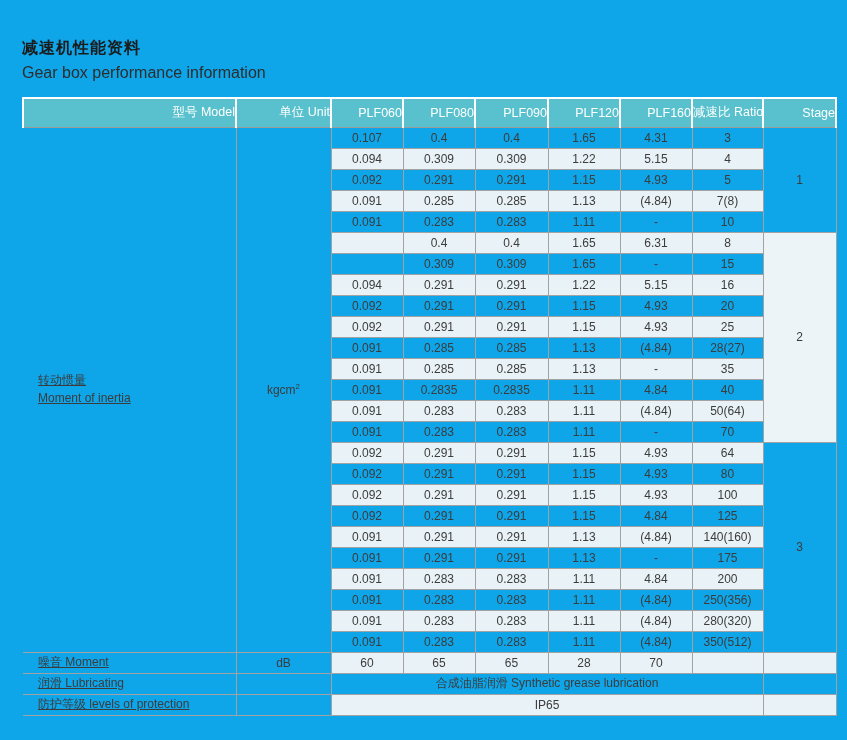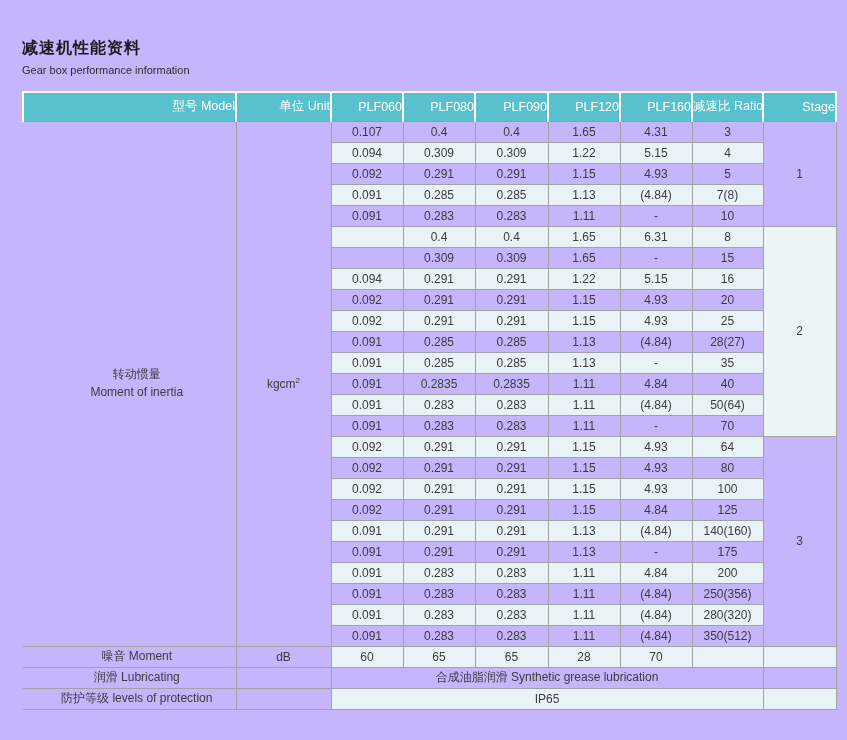--- a/index.html
+++ b/index.html
@@ -6,32 +6,32 @@
     margin: 0;
     padding: 0;
     background: #ffffff;
     font-family: "Liberation Sans", "DejaVu Sans", sans-serif;
   }
   .page {
     width: 847px;
     height: 740px;
     box-sizing: border-box;
     padding: 38px 12px 0 22px;
-    background: #c4b5fd;
+    background: #0ea5e9;
     overflow: hidden;
   }
   .title-zh {
     font-size: 16px;
     font-weight: bold;
     color: #1b1b1b;
     letter-spacing: 1px;
     margin: 0 0 5px 0;
   }
   .title-en {
-    font-size: 11px;
+    font-size: 16px;
     color: #2d2d2d;
     margin: 0 0 15px 0;
   }
   table.perf {
     border-collapse: collapse;
     table-layout: fixed;
     width: 813px;
     font-size: 12px;
     color: #3c3c3c;
   }
@@ -52,22 +52,23 @@
   tbody td {
     border: 1px solid #a2a2a2;
     text-align: center;
     padding: 0;
     overflow: hidden;
     white-space: nowrap;
     vertical-align: middle;
   }
   tbody td:first-child { border-left: none; }
   td.label {
-    text-align: center;
+    text-align: left;
     padding-left: 15px;
+    text-decoration: underline;
   }
   td.model-cell {
     font-size: 12px;
     color: #3c3c3c;
     line-height: 1.45;
   }
   .alt { background: #e9f2f6; }
   .stage2 { background: #edf4f7; }
   sup { font-size: 8px; }
 </style>

